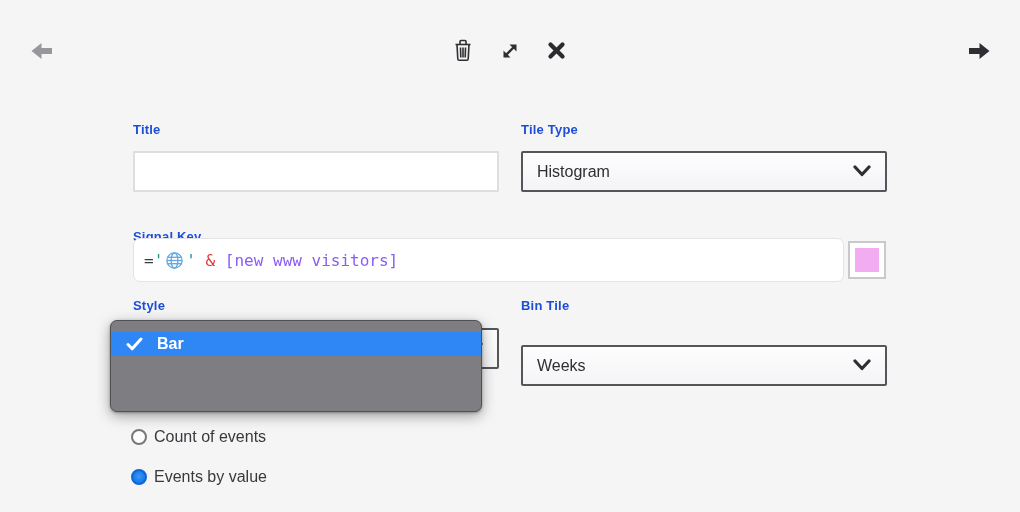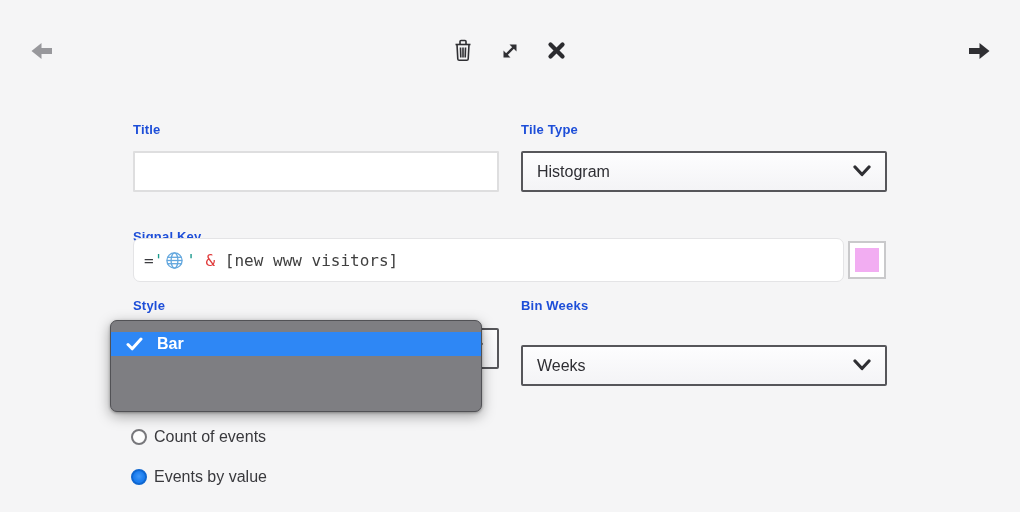--- a/index.html
+++ b/index.html
@@ -60,21 +60,21 @@
     display: flex;
     align-items: center;
     padding: 0 10px;
     font-family: "DejaVu Sans Mono", monospace;
     font-size: 16px;
     white-space: pre;
   }
   .tok-eq    { color: #3c3c40; }
   .tok-quote { color: #1a998c; }
   .tok-amp   { color: #e03c3c; }
-  .tok-expr  { color: #404040; }
+  .tok-expr  { color: #8b5cf6; }
   .globe-wrap { display: inline-flex; margin: 0 2px; vertical-align: -3px; }
 
   .color-swatch-outer {
     width: 38px; height: 38px;
     background: #ffffff;
     border: 2px solid #c9c9cb;
     display: flex;
     align-items: center;
     justify-content: center;
     cursor: pointer;
@@ -226,21 +226,21 @@
 
 <div class="select-box abs" style="left:133px; top:328px;">
   <span class="select-value">Bar</span>
   <span>
     <svg width="18" height="12" viewBox="0 0 18 12">
       <path d="M2 2 L9 9.5 L16 2" fill="none" stroke="#2f2f33" stroke-width="3.2" stroke-linecap="round" stroke-linejoin="round"></path>
     </svg>
   </span>
 </div>
 
-<div class="field-label abs" style="left:521px; top:298px;">Bin Weeks</div>
+<div class="field-label abs" style="left:521px; top:298px;">Bin Tile</div>
 
 <div class="select-box abs" style="left:521px; top:345px;">
   <span class="select-value">Weeks</span>
   <span>
     <svg width="18" height="12" viewBox="0 0 18 12">
       <path d="M2 2 L9 9.5 L16 2" fill="none" stroke="#2f2f33" stroke-width="3.2" stroke-linecap="round" stroke-linejoin="round"></path>
     </svg>
   </span>
 </div>
 

